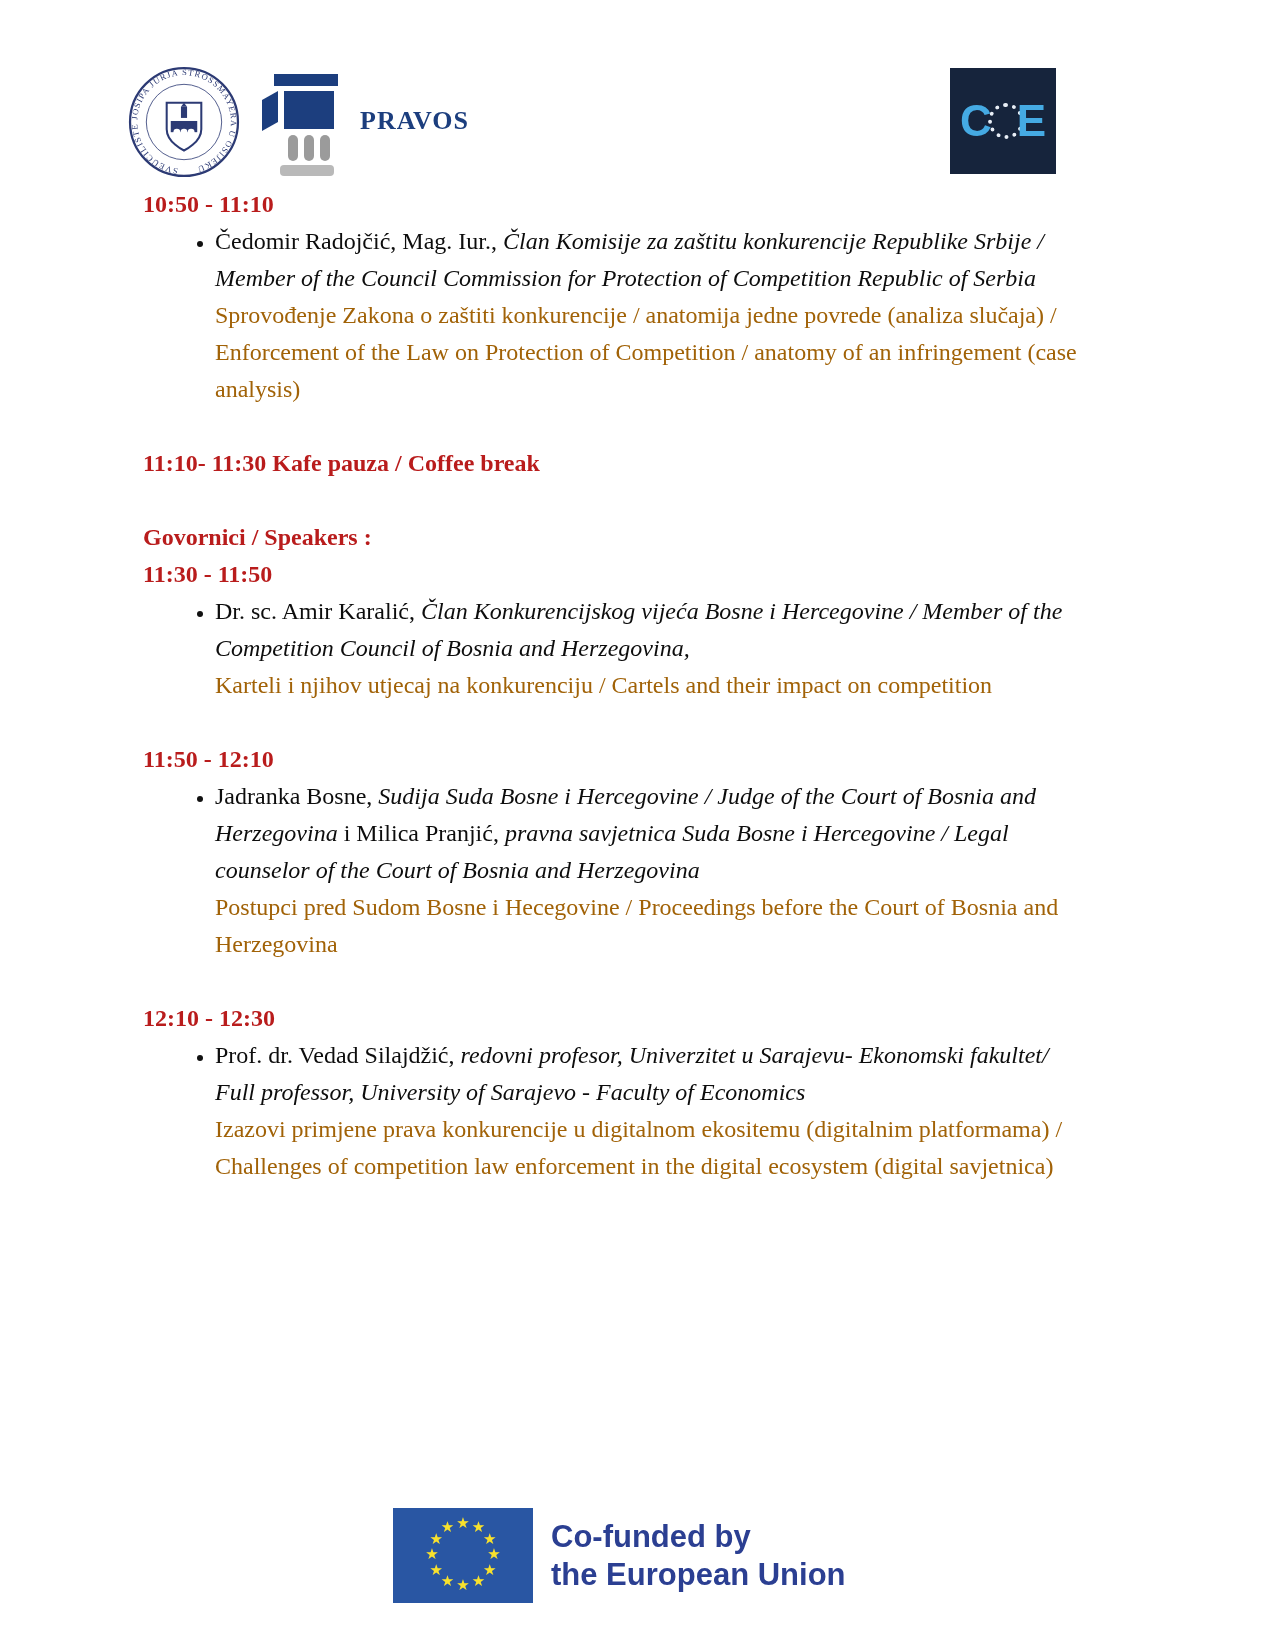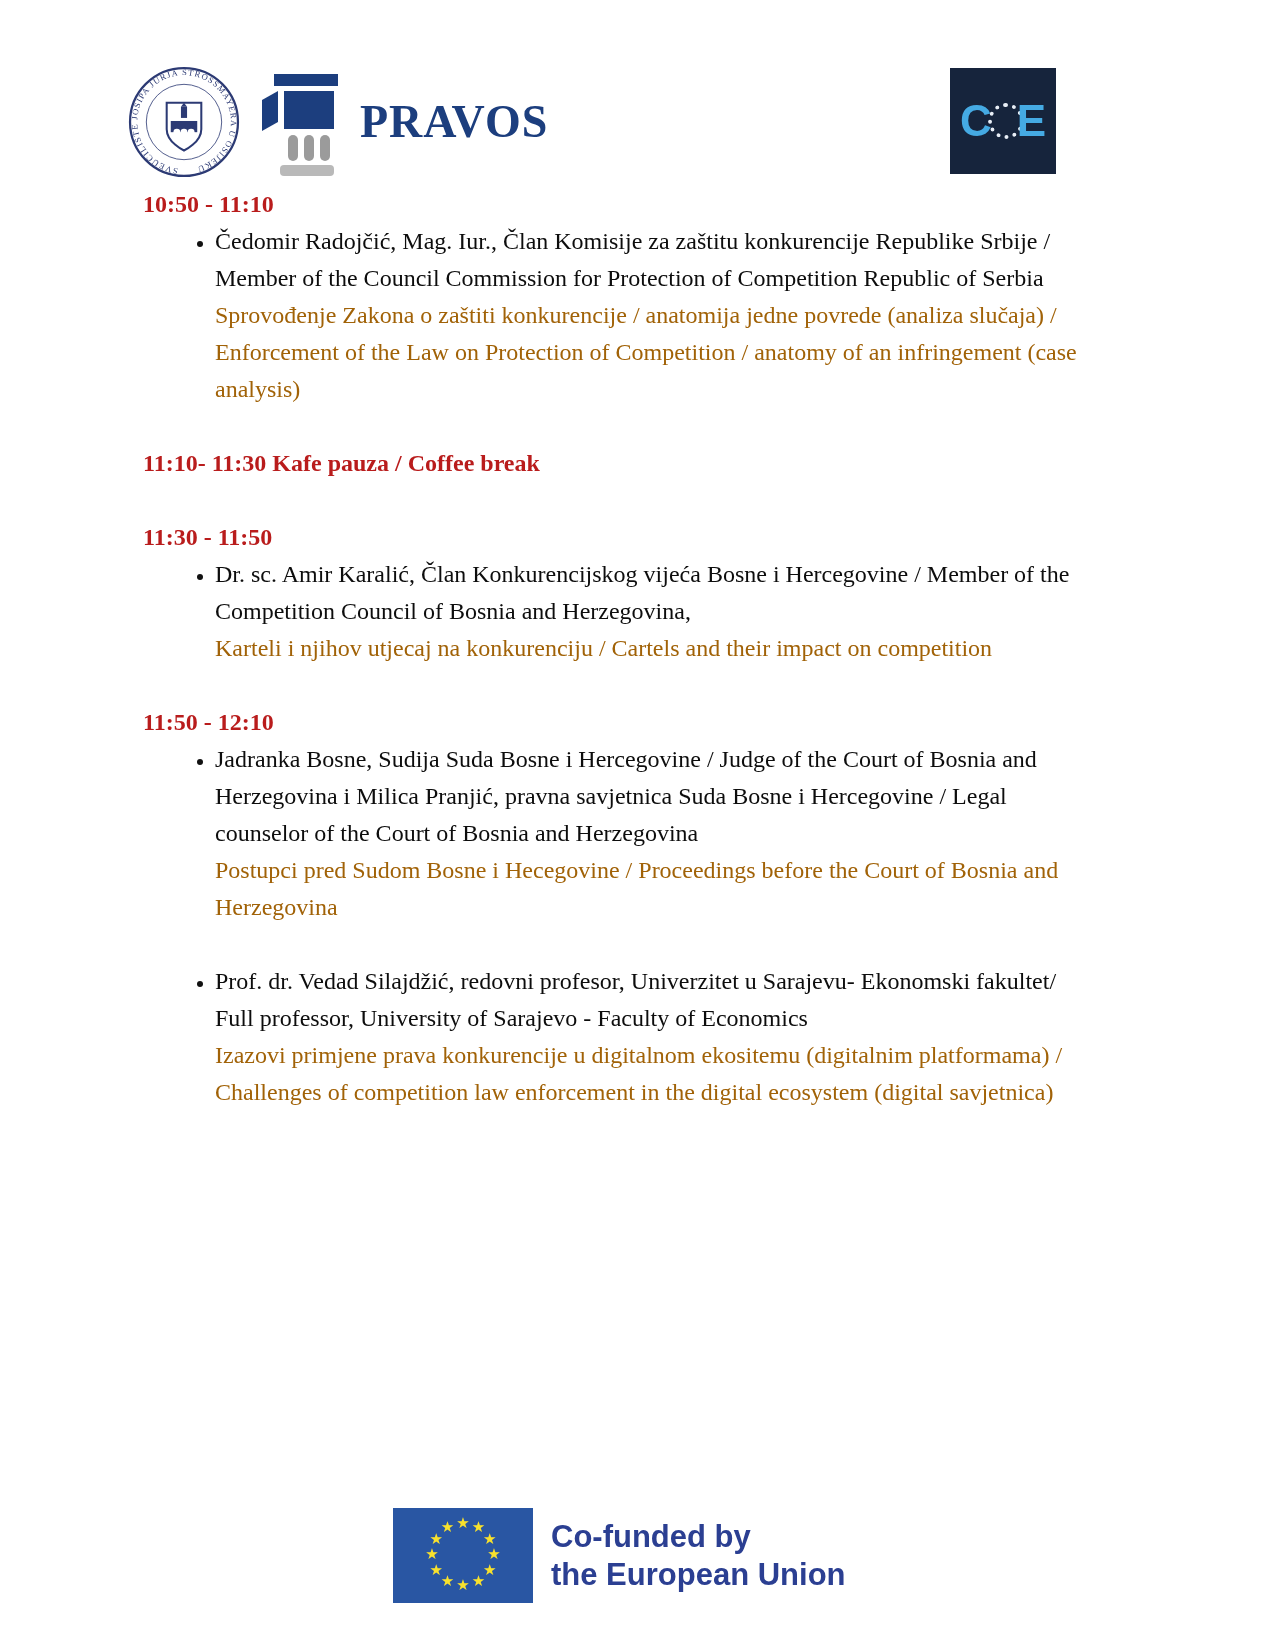--- a/index.html
+++ b/index.html
@@ -4,38 +4,38 @@
 <style>
   html,body{margin:0;padding:0;background:#ffffff;}
   .page{position:relative;width:1275px;height:1650px;background:#ffffff;overflow:hidden;
         font-family:"Liberation Serif","DejaVu Serif",serif;color:#0d0d0d;}
 
   
   .hdr{position:absolute;left:0;top:0;width:1275px;height:185px;}
   .seal{position:absolute;left:128px;top:66px;width:112px;height:112px;}
   .pravos{position:absolute;left:262px;top:72px;height:104px;display:flex;align-items:center;}
   .pravos-icon{width:86px;height:104px;position:relative;flex:0 0 auto;}
-  .pravos-word{font-weight:bold;font-size:46px;letter-spacing:1px;color:#1c3e7e;margin-left:12px;margin-top:-6px;}
+  .pravos-word{font-weight:bold;font-size:26px;letter-spacing:1px;color:#1c3e7e;margin-left:12px;margin-top:-6px;}
   .cce{position:absolute;left:950px;top:68px;width:106px;height:106px;background:#16243c;
        display:flex;align-items:center;justify-content:center;
        font-family:"Liberation Sans","DejaVu Sans",sans-serif;}
   .cce .ltr{color:#45aae3;font-size:44px;font-weight:bold;line-height:1;}
   .cce .swirl{width:36px;height:36px;border:4px dotted #e8eef6;border-radius:50%;
               margin:0 -7px 0 -4px;box-sizing:border-box;}
 
   
   .content{position:absolute;left:143px;top:186px;width:950px;
            font-size:24px;line-height:37px;}
   .blk{margin:0 0 37px 0;}
   h2{font-size:24px;line-height:37px;font-weight:bold;margin:0;color:#b91c1c;}
   .content ul{margin:0;padding-left:72px;list-style:disc outside;}
   .content li{padding-left:0;}
   .content li::marker{color:#111;font-size:19px;}
   .b{font-weight:normal;margin-top:32px;}
-  .i{}
+  .i{font-style:italic;}
   .topic{color:#a16207;}
 
   
   .eu{position:absolute;left:393px;top:1508px;display:flex;align-items:center;}
   .eu-flag{position:relative;width:140px;height:95px;background:#2956a3;flex:0 0 auto;}
   .eu-stars{position:absolute;left:50%;top:50%;width:0;height:0;}
   .eu-stars span{position:absolute;left:-9px;top:-11px;width:18px;height:18px;text-align:center;
                  color:#f8e12d;font-size:15px;line-height:18px;
                  font-family:"DejaVu Sans",sans-serif;}
   .eu-stars span:nth-child(1){transform:rotate(0deg)   translate(0,-31px) rotate(0deg);}
@@ -107,39 +107,43 @@
           <li><span class="b">Čedomir Radojčić</span><span>, Mag. Iur., </span><span class="i">Član Komisije za zaštitu konkurencije Republike Srbije / Member of the Council Commission for Protection of Competition Republic of Serbia</span>
         <div class="topic">Sprovođenje Zakona o zaštiti konkurencije / anatomija jedne povrede (analiza slučaja) / Enforcement of the Law on Protection of Competition / anatomy of an infringement (case analysis)</div>
       </li>
         </ul>
     </div>
 
     <div class="blk">
       <h2>11:10- 11:30 Kafe pauza / Coffee break</h2>
     </div>
 
+    <div>
+      <h2>Govornici / Speakers :</h2>
+    </div>
     <div class="blk">
       <h2>11:30 - 11:50</h2>
       <ul>
           <li><span class="b">Dr. sc. Amir Karalić</span><span>,  </span><span class="i">Član Konkurencijskog vijeća Bosne i Hercegovine / Member of the Competition Council of Bosnia and Herzegovina,</span>
         <div class="topic">Karteli i njihov utjecaj na konkurenciju / Cartels and their impact on competition</div>
       </li>
         </ul>
     </div>
 
     <div class="blk">
       <h2>11:50 - 12:10</h2>
       <ul>
           <li><span class="b">Jadranka Bosne</span><span>, </span><span class="i">Sudija Suda Bosne i Hercegovine / Judge of the Court of Bosnia and Herzegovina</span><span> i </span><span class="b">Milica Pranjić</span><span>, </span><span class="i">pravna savjetnica Suda Bosne i Hercegovine / Legal counselor of the Court of Bosnia and Herzegovina</span>
         <div class="topic">Postupci pred Sudom Bosne i Hecegovine / Proceedings before the Court of Bosnia and Herzegovina</div>
       </li>
         </ul>
     </div>
 
     <div class="blk">
+      <h2>12:10 - 12:30</h2>
       <ul>
           <li><span class="b">Prof. dr. Vedad Silajdžić</span><span>, </span><span class="i">redovni profesor, Univerzitet u Sarajevu- Ekonomski fakultet/ Full professor, University of Sarajevo - Faculty of Economics</span>
         <div class="topic">Izazovi primjene prava konkurencije u digitalnom ekositemu (digitalnim platformama) / Challenges of competition law enforcement in the digital ecosystem (digital savjetnica)</div>
       </li>
         </ul>
     </div>
 
   </div>
 
   <div class="eu">

